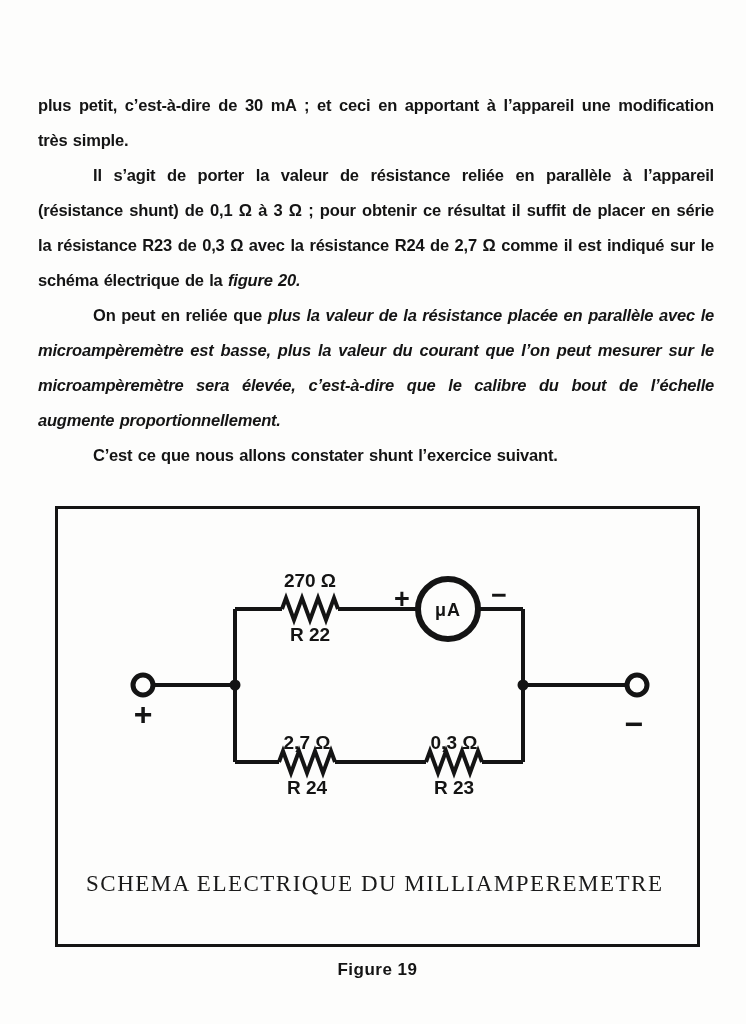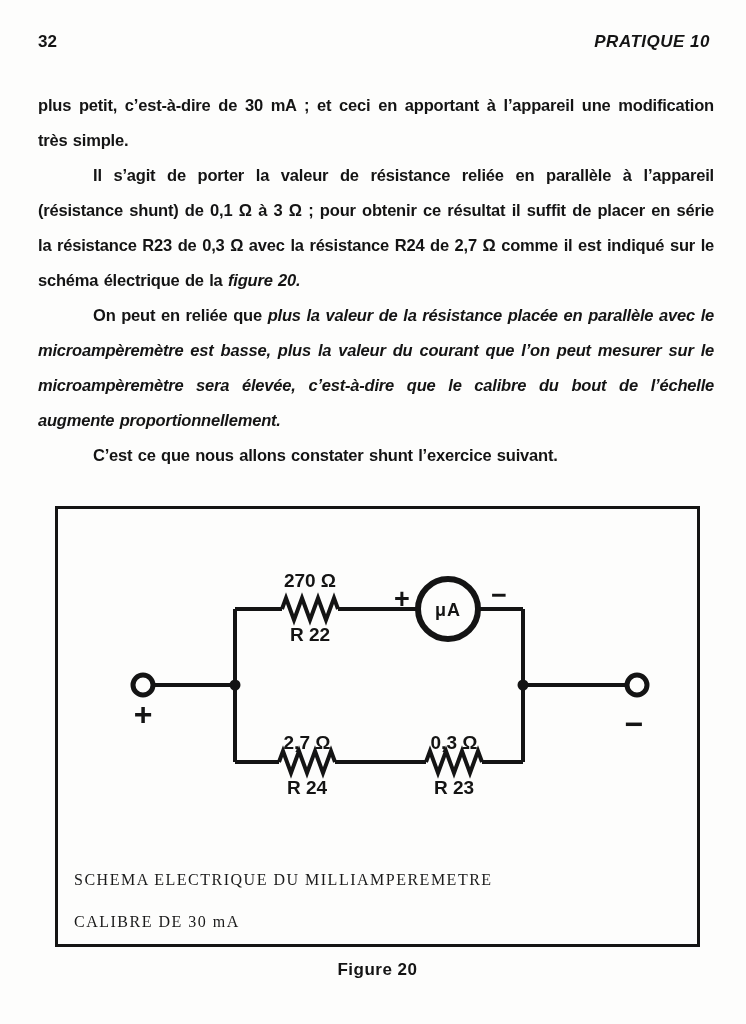--- a/index.html
+++ b/index.html
@@ -26,45 +26,41 @@
   }
   .para{margin:0;}
   .para.indent{text-indent:55px;}
   .it{font-style:italic;}
   .figure-box{
     position:absolute;left:55px;top:506px;width:639px;height:435px;
     border:3px solid #141414;background:#fdfdfc;
   }
   .schematic{position:absolute;left:0;top:0;}
   .caption{
-    position:absolute;left:16px;
+    position:absolute;left:28px;
     font-family:"Liberation Serif",serif;
-    font-size:16px;letter-spacing:1.5px;color:#1a1a1a;
+    font-size:23px;letter-spacing:1.5px;color:#1a1a1a;
     white-space:nowrap;
   }
   .caption.l1{top:362px;}
   .caption.l2{top:404px;}
   .figure-label{
     position:absolute;left:55px;top:960px;width:645px;
     text-align:center;font-weight:700;font-size:17px;letter-spacing:.5px;
   }
   svg text{
     font-family:"Liberation Sans",sans-serif;
     font-weight:700;fill:#141414;
   }
 </style>
 </head>
 <body>
 
 <div class="page">
 
-  <div class="header-row">
-    <span class="page-number">32</span>
-    <span class="running-title">PRATIQUE 10</span>
-  </div>
 
   <div class="body-text">
     <p class="para"><span>plus petit, c’est-à-dire de 30 mA ; et ceci en apportant à l’appareil une modification très simple.</span></p>
     <p class="para indent"><span>Il s’agit de porter la valeur de résistance reliée en parallèle à l’appareil (résistance shunt) de 0,1 Ω à 3 Ω ; pour obtenir ce résultat il suffit de placer en série la résistance R23 de 0,3 Ω avec la résistance R24 de 2,7 Ω comme il est indiqué sur le schéma électrique de la </span><span class="it">figure 20.</span></p>
     <p class="para indent"><span>On peut en reliée que </span><span class="it">plus la valeur de la résistance placée en parallèle avec le microampèremètre est basse, plus la valeur du courant que l’on peut mesurer sur le microampèremètre sera élevée, c’est-à-dire que le calibre du bout de l’échelle augmente proportionnellement.</span></p>
     <p class="para indent"><span>C’est ce que nous allons constater shunt l’exercice suivant.</span></p>
   </div>
 
   <div class="figure-box">
     <svg class="schematic" width="639" height="435" viewBox="0 0 639 435">
@@ -100,18 +96,17 @@
       <text x="344" y="99" text-anchor="middle" font-size="27">+</text>
       <text x="441" y="95" text-anchor="middle" font-size="27">−</text>
       <text x="249" y="240" text-anchor="middle" font-size="19">2,7 Ω</text>
       <text x="249" y="285" text-anchor="middle" font-size="19">R 24</text>
       <text x="396" y="240" text-anchor="middle" font-size="19">0,3 Ω</text>
       <text x="396" y="285" text-anchor="middle" font-size="19">R 23</text>
       <text x="85" y="216" text-anchor="middle" font-size="32">+</text>
       <text x="576" y="226" text-anchor="middle" font-size="32">−</text>
     </svg>
     <div class="caption l1">SCHEMA ELECTRIQUE DU MILLIAMPEREMETRE</div>
-    <div class="caption l2">CALIBRE DE 30 mA</div>
   </div>
 
-  <div class="figure-label">Figure 20</div>
+  <div class="figure-label">Figure 19</div>
 
 </div>
 
 </body></html>

